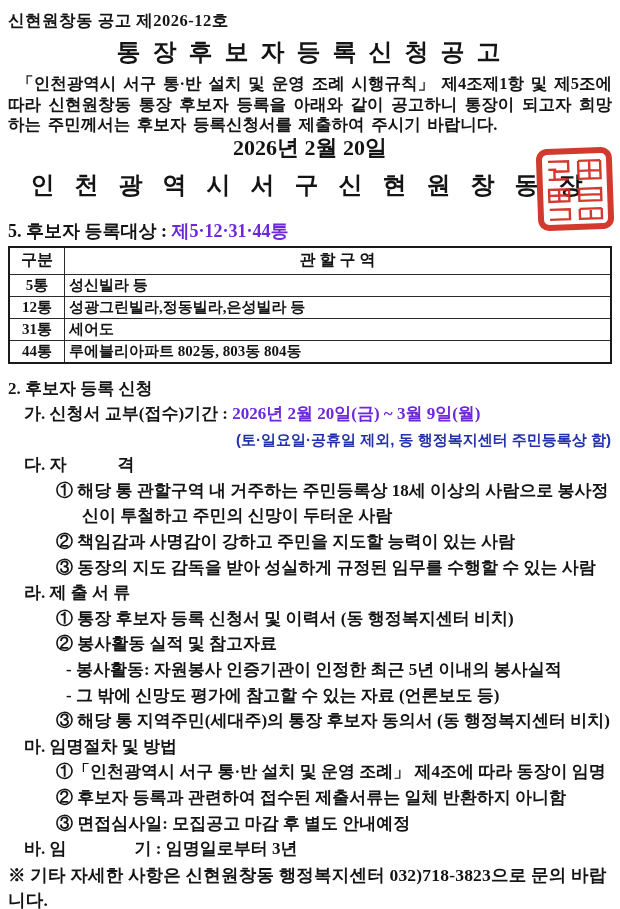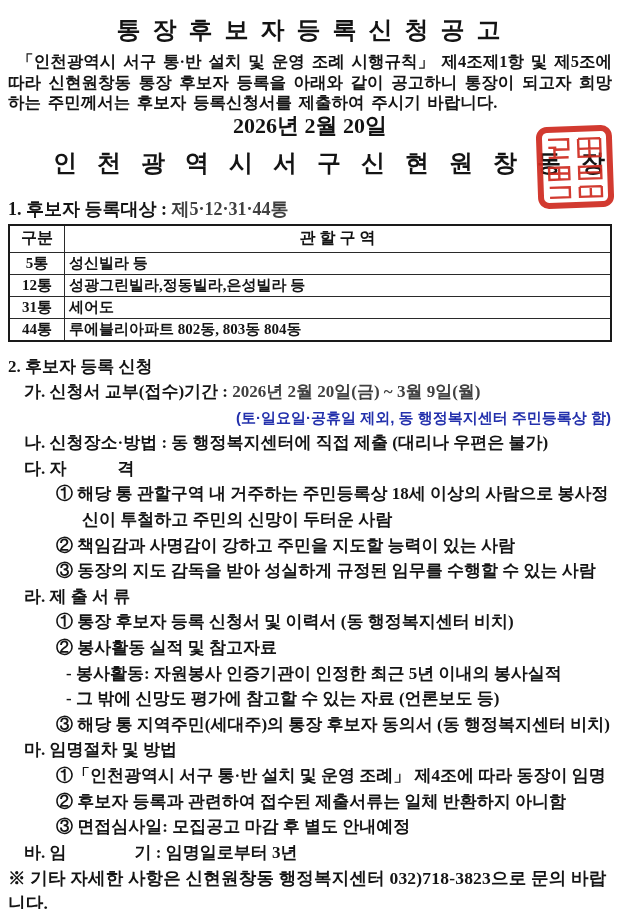--- a/index.html
+++ b/index.html
@@ -20,30 +20,30 @@
 
   .intro{
     margin-top:5px;font-size:16.5px;line-height:20.5px;
     text-align:justify;word-spacing:2.5px;text-indent:9px;
   }
 
   .issue-date{text-align:center;font-size:22px;line-height:22px;margin-top:1px;}
 
   .issuer-wrap{position:relative;margin-top:8px;height:42px;}
   .issuer{
-    text-align:right;font-size:24px;line-height:36px;
+    text-align:center;font-size:24px;line-height:36px;
     letter-spacing:7px;white-space:nowrap;
   }
   .stamp{
     position:absolute;right:-2px;top:-20px;width:78px;height:84px;
     transform:rotate(-2deg);opacity:0.92;pointer-events:none;
   }
 
   .sec1-line{margin-top:10px;font-size:18px;line-height:24px;}
-  .red{color:#404040;}
+  .red{color:#6d28d9;}
   .blue{color:#2330ac;}
 
   table.jur{
     width:100%;border-collapse:collapse;margin-top:3px;
     border:2.5px solid #1a1a1a;table-layout:fixed;
   }
   table.jur th,table.jur td{border:1.5px solid #2a2a2a;}
   table.jur th{height:24px;font-size:16px;font-weight:700;}
   table.jur th.c1{width:52px;}
   table.jur td{height:19px;font-size:15px;font-weight:700;}
@@ -59,20 +59,21 @@
     padding-left:228px;font-size:15px;
     font-family:"Liberation Sans","DejaVu Sans",sans-serif;font-weight:700;
   }
   .footer-line{font-size:17.5px;line-height:25px;margin-top:1px;letter-spacing:0.2px;}
 </style>
 </head>
 <body>
 
 <div class="page">
 
+  <div class="notice-no">신현원창동 공고 제2026-12호</div>
 
   <div class="doc-title">통 장 후 보 자 등 록 신 청 공 고</div>
 
   <div class="intro">「인천광역시 서구 통·반 설치 및 운영 조례 시행규칙」 제4조제1항 및 제5조에 따라 신현원창동 통장 후보자 등록을 아래와 같이 공고하니 통장이 되고자 희망하는 주민께서는 후보자 등록신청서를 제출하여 주시기 바랍니다.</div>
 
   <div class="issue-date">2026년 2월 20일</div>
 
   <div class="issuer-wrap">
     <div class="issuer">인 천 광 역 시 서 구 신 현 원 창 동 장</div>
     <svg class="stamp" viewBox="0 0 78 84" xmlns="http://www.w3.org/2000/svg">
@@ -81,21 +82,21 @@
         <path d="M13 14 h20 v10 h-14 v8 h14 M13 22 h8 M13 32 h20"></path>
         <path d="M43 14 h22 M43 14 v18 h22 v-18 M54 14 v18 M43 24 h22"></path>
         <path d="M13 42 h20 v12 h-20 z M13 48 h20 M23 42 v12"></path>
         <path d="M43 42 h22 v12 h-22 z M43 48 h22"></path>
         <path d="M13 62 h20 v10 h-20 M43 62 h22 M43 62 v10 h22 v-10 M54 62 v10"></path>
       </g>
     </svg>
   </div>
 
   <div class="sec1-line">
-    <span>1. 후보자 등록대상 : </span><span class="red">제5·12·31·44통</span>
+    <span>5. 후보자 등록대상 : </span><span class="red">제5·12·31·44통</span>
   </div>
 
   <table class="jur">
     <thead>
       <tr>
         <th class="c1">구분</th>
         <th>관 할 구 역</th>
       </tr>
     </thead>
     <tbody>
@@ -120,21 +121,20 @@
 
   <div class="sec2">
     <div class="l-sec">2. 후보자 등록 신청</div>
 
     <div class="l-a">
       <span>가. 신청서 교부(접수)기간 : </span><span class="red">2026년 2월 20일(금) ~ 3월 9일(월)</span>
     </div>
 
     <div class="note-blue blue">(토·일요일·공휴일 제외, 동 행정복지센터 주민등록상 함)</div>
 
-    <div class="l-a">나. 신청장소·방법 : 동 행정복지센터에 직접 제출 (대리나 우편은 불가)</div>
 
     <div class="l-a">다. 자　　　격</div>
     <div class="l-num">① 해당 통 관할구역 내 거주하는 주민등록상 18세 이상의 사람으로 봉사정신이 투철하고 주민의 신망이 두터운 사람</div>
     <div class="l-num">② 책임감과 사명감이 강하고 주민을 지도할 능력이 있는 사람</div>
     <div class="l-num">③ 동장의 지도 감독을 받아 성실하게 규정된 임무를 수행할 수 있는 사람</div>
 
     <div class="l-a">라. 제 출 서 류</div>
     <div class="l-num">① 통장 후보자 등록 신청서 및 이력서 (동 행정복지센터 비치)</div>
     <div class="l-num">② 봉사활동 실적 및 참고자료</div>
     <div class="l-dash">- 봉사활동: 자원봉사 인증기관이 인정한 최근 5년 이내의 봉사실적</div>

